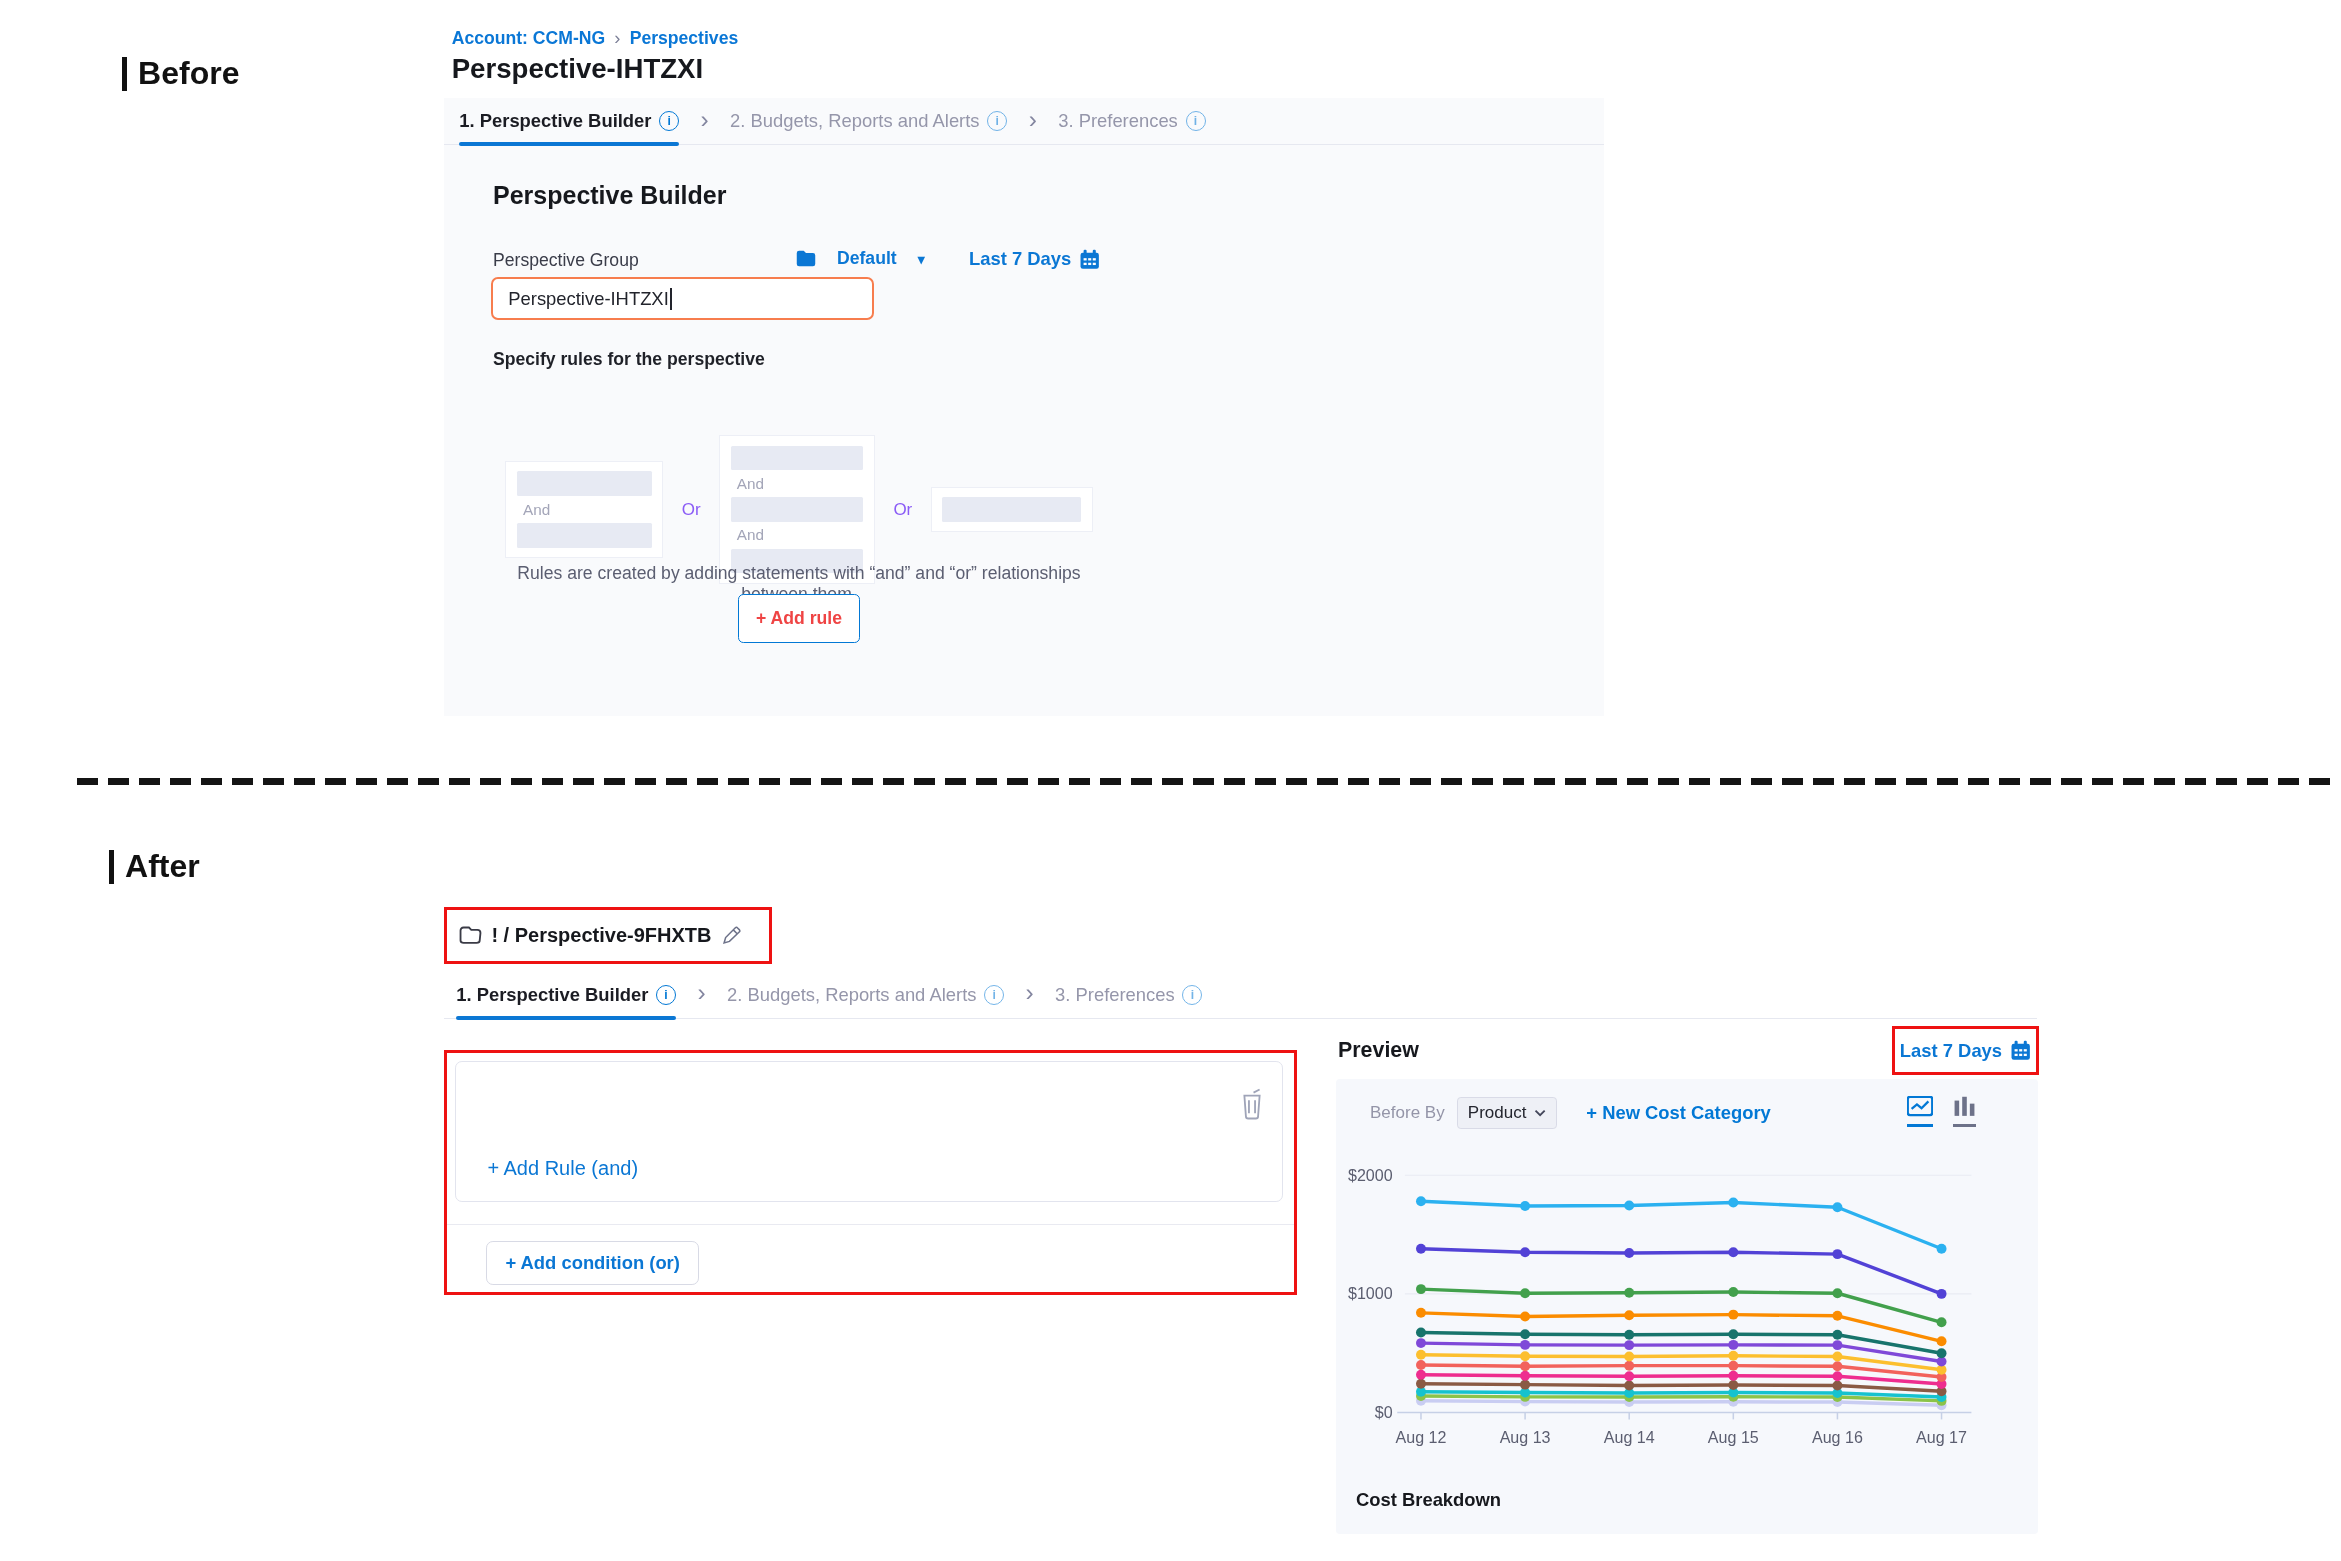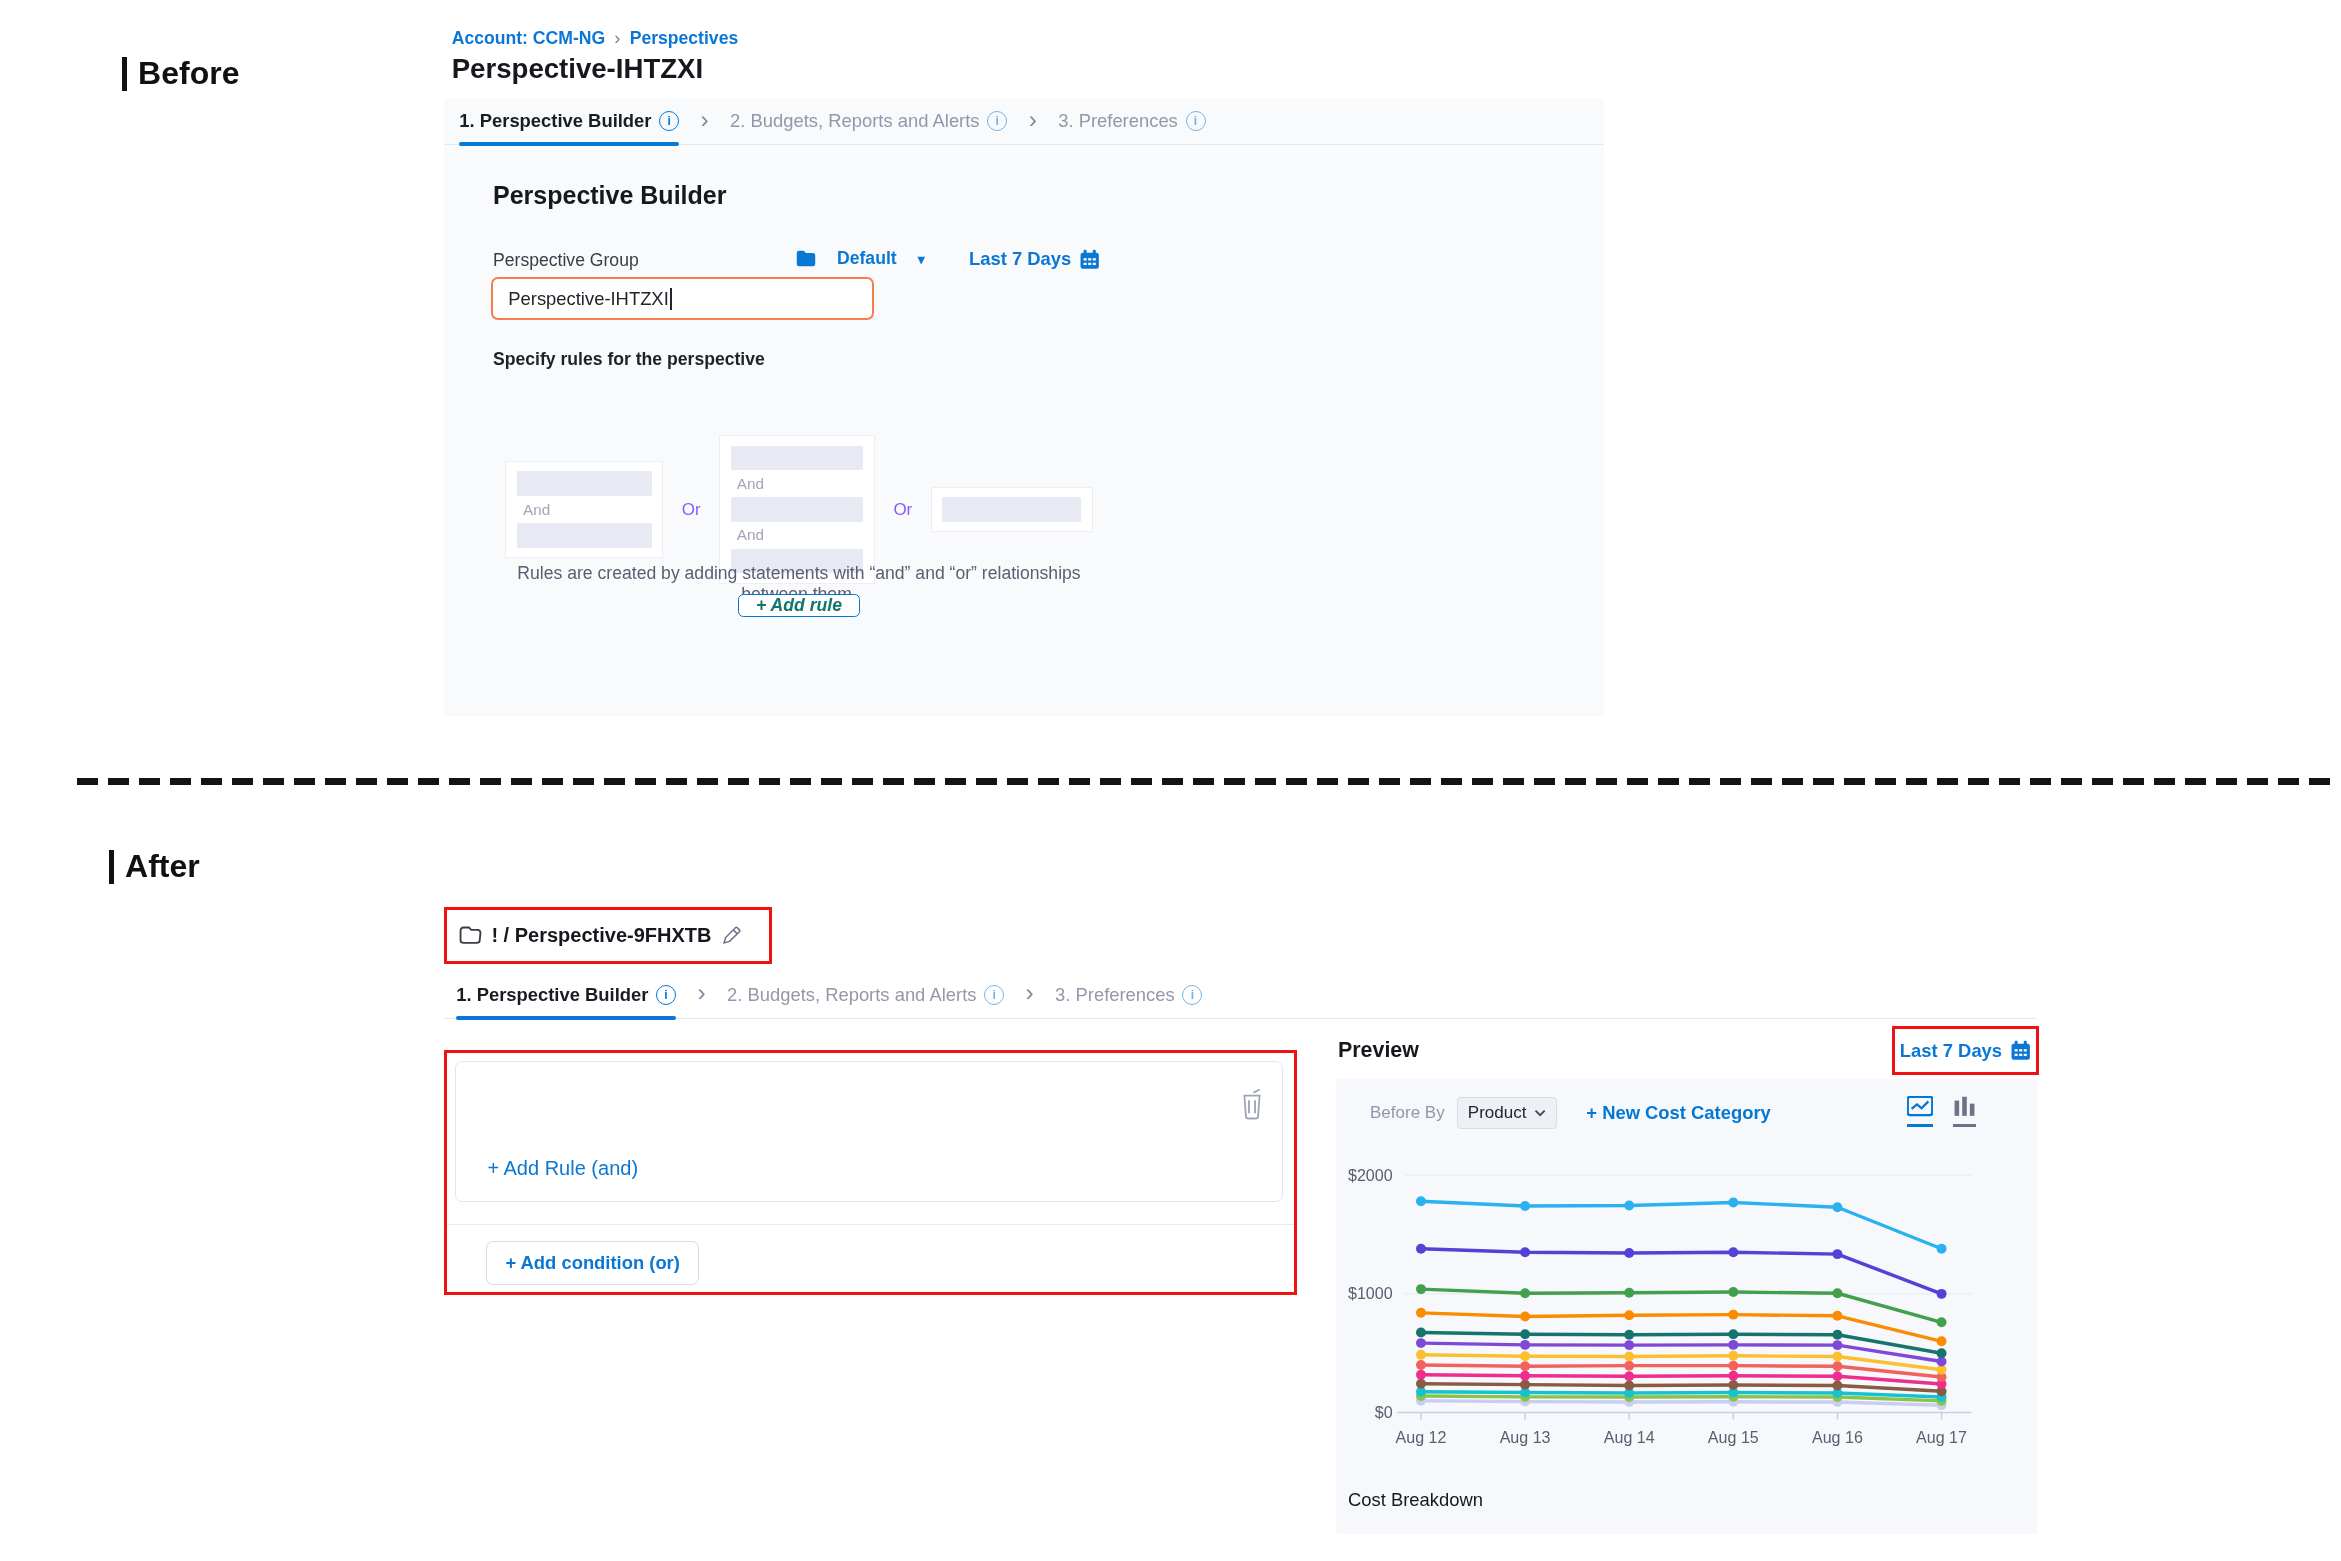--- a/index.html
+++ b/index.html
@@ -45,22 +45,22 @@
   .caret { width:1.5px; height:21.4px; background:#22242c; margin-left:1.5px; }
   .rules-label { position:absolute; left:49px; top:251px; font-size:17.6px; font-weight:700; color:#1f2128; }
 
   .skeleton-wrap { position:absolute; left:49px; top:337px; width:612px; display:flex; align-items:center; justify-content:center; gap:18.4px; }
   .skel-card { background:#fff; border:1.5px solid #edeff6; padding:9.2px 10.7px; }
   .skel-bar { height:24.5px; background:#e7eaf3; border-radius:1.5px; }
   .skel-and { font-size:15.3px; color:#a3a5b8; padding:4.6px 0 4.6px 6.1px; }
   .skel-or { font-size:17px; color:#8b5cf6; }
   .helper-text { position:absolute; left:49px; top:465px; width:612px; text-align:center; font-size:17.6px; color:#5b5e71; }
   .add-rule-btn { position:absolute; left:49px; top:496px; width:612px; text-align:center; }
-  .add-rule-btn button { font-family:inherit; background:#fff; border:1.5px solid #0278d5; color:#0f766e; font-size:17.6px; font-weight:700;
-    border-radius:5.4px; padding:0 17px; cursor:pointer;font-style:italic; }
+  .add-rule-btn button { font-family:inherit; background:#fff; border:1.5px solid #0278d5; color:#ef4444; font-size:17.6px; font-weight:700;
+    border-radius:5.4px; padding:13px 17px; cursor:pointer; }
 
   
   .title-redbox { position:absolute; left:444px; top:907px; width:328px; height:57px; border:3.8px solid #ee1212;
     display:flex; align-items:center; gap:9.2px; padding:0 12.2px; background:#fff; }
   .after-title { font-size:20px; font-weight:700; color:#16181d; white-space:nowrap;text-align:center; }
   .tabs-after { position:absolute; left:444px; top:972px; width:1593px; padding-left:12.2px; background:#fff; }
 
   .rule-redbox { position:absolute; left:444px; top:1050px; width:853px; height:245px; border:3.8px solid #ee1212; background:#fff; }
   .rule-card { position:absolute; left:8.4px; top:8.4px; width:828px; height:141px; background:#fff; border:1.5px solid #e2e4ee; border-radius:6.9px; }
   .rule-row { position:absolute; left:10.7px; top:10.7px; right:60px; height:66px; background:#f6f8fb; border-radius:5.4px;
@@ -87,21 +87,21 @@
   .groupby-label { font-size:17px; color:#9495a8; }
   .product-chip { margin-left:12.2px; display:flex; align-items:center; gap:7.7px; background:#eef0f6; border:0.8px solid #d9dbe7;
     border-radius:3.8px; padding:5.4px 10px; font-size:17px; color:#24262f; cursor:pointer; }
   .ncc-link { margin-left:29px; font-size:18.4px; font-weight:700; color:#0278d5; text-decoration:none; cursor:pointer; }
   .chart-toggles { position:absolute; right:31px; top:0; display:flex; gap:20px; }
   .toggle-icon { padding-bottom:3.8px; cursor:pointer; }
   .toggle-icon.sel { border-bottom:3.1px solid #0278d5; }
   .toggle-icon.unsel { border-bottom:3.1px solid #6d7289; }
   #preview-chart { position:absolute; left:0; top:77px; }
   #preview-chart text { font-family:"Liberation Sans", sans-serif; font-size:21px; fill:#5b5e70; }
-  .cost-breakdown { position:absolute; left:12px; top:410px; font-size:18.4px; font-weight:400; color:#16181d; }
+  .cost-breakdown { position:absolute; left:20px; top:410px; font-size:18.4px; font-weight:700; color:#16181d; }
 </style>
 </head>
 <body>
 
 <div class="section-label" style="left:122px; top:55px;">
   <span class="label-bar"></span>
   <span>Before</span>
 </div>
 
 <div class="shot-before">

